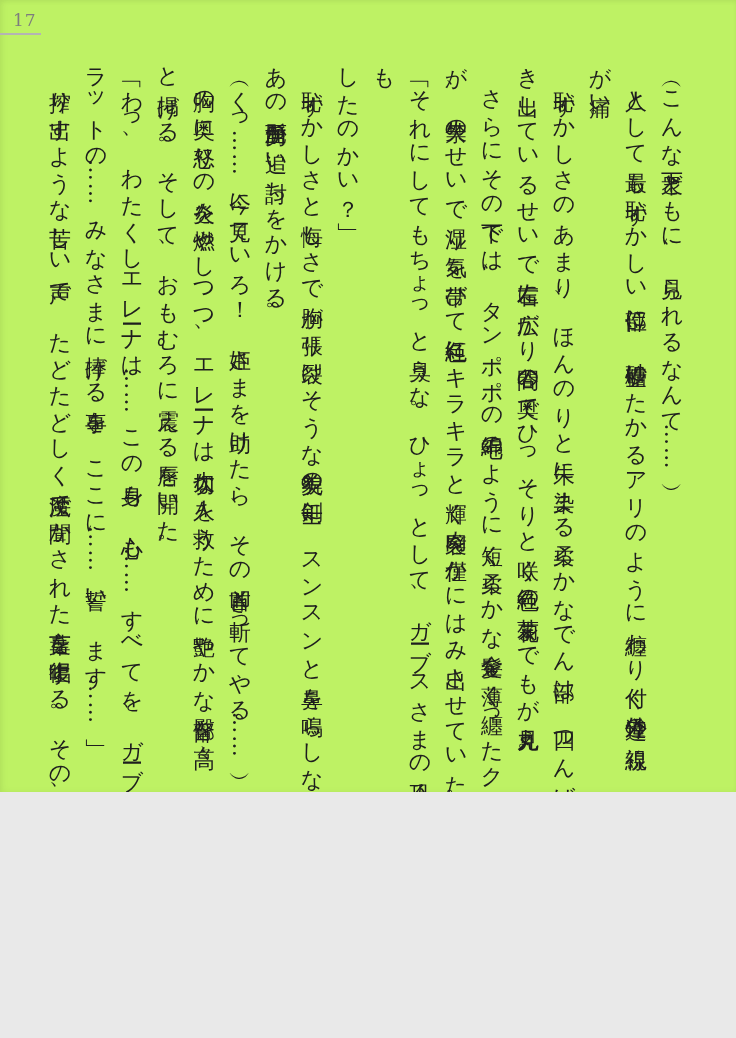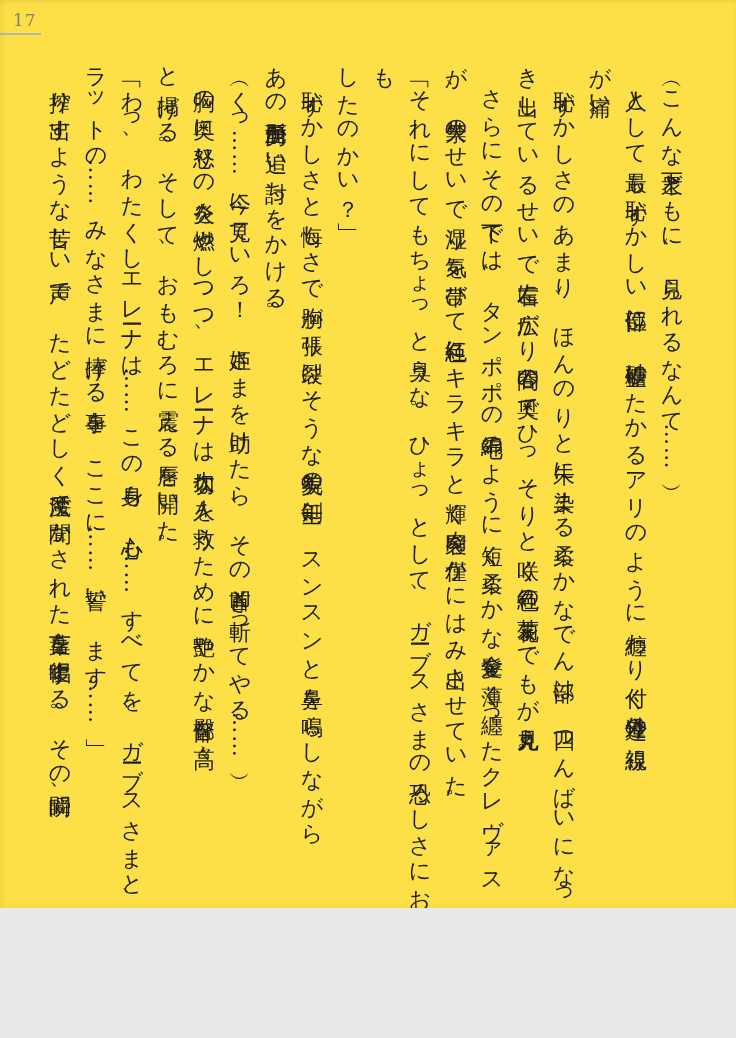--- a/index.html
+++ b/index.html
@@ -3,22 +3,22 @@
 <meta charset="utf-8">
 <style>
   html, body {
     margin: 0;
     padding: 0;
     background: #e9e9e9;
   }
   .page {
     position: relative;
     width: 736px;
-    height: 908px;
-    background: #fde047;
+    height: 792px;
+    background: #bef264;
     overflow: hidden;
     box-shadow: inset 3px 0 6px rgba(0,0,0,0.05), inset 0 2px 4px rgba(0,0,0,0.04);
     font-family: "DejaVu Serif", "Liberation Serif", serif;
   }
   
   .folio {
     position: absolute;
     top: 10px;
     left: 0;
     width: 60px;

